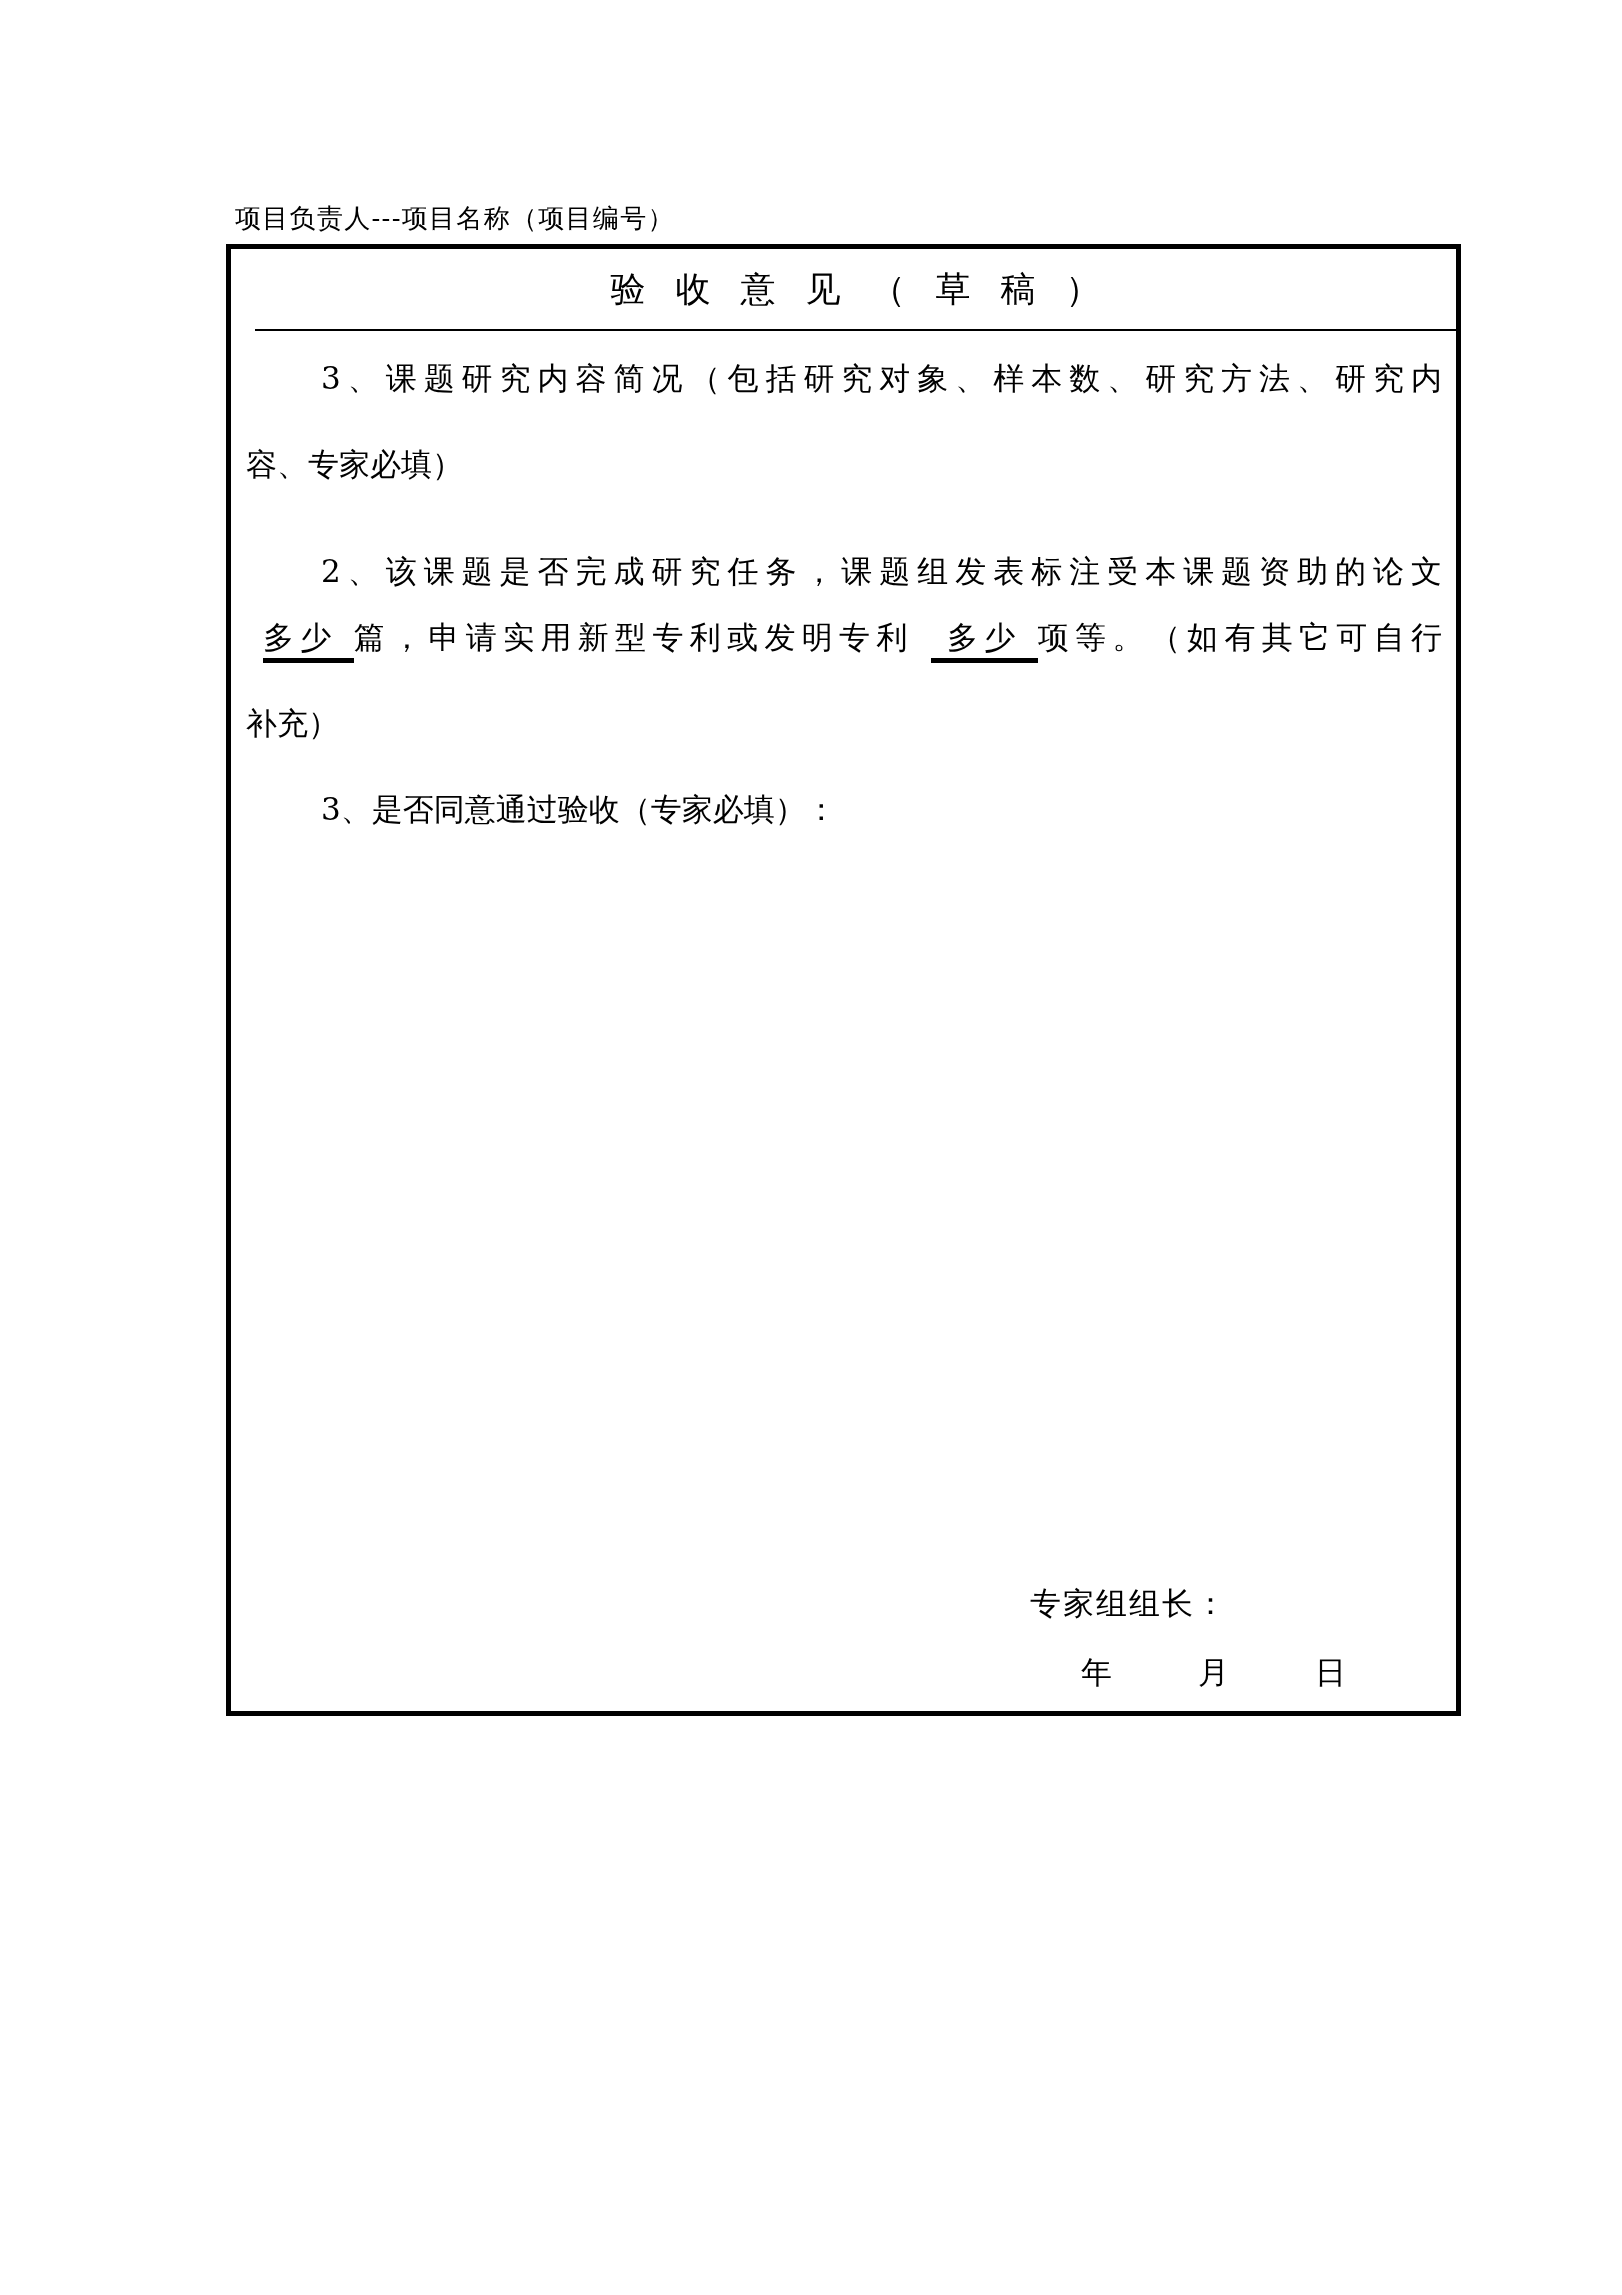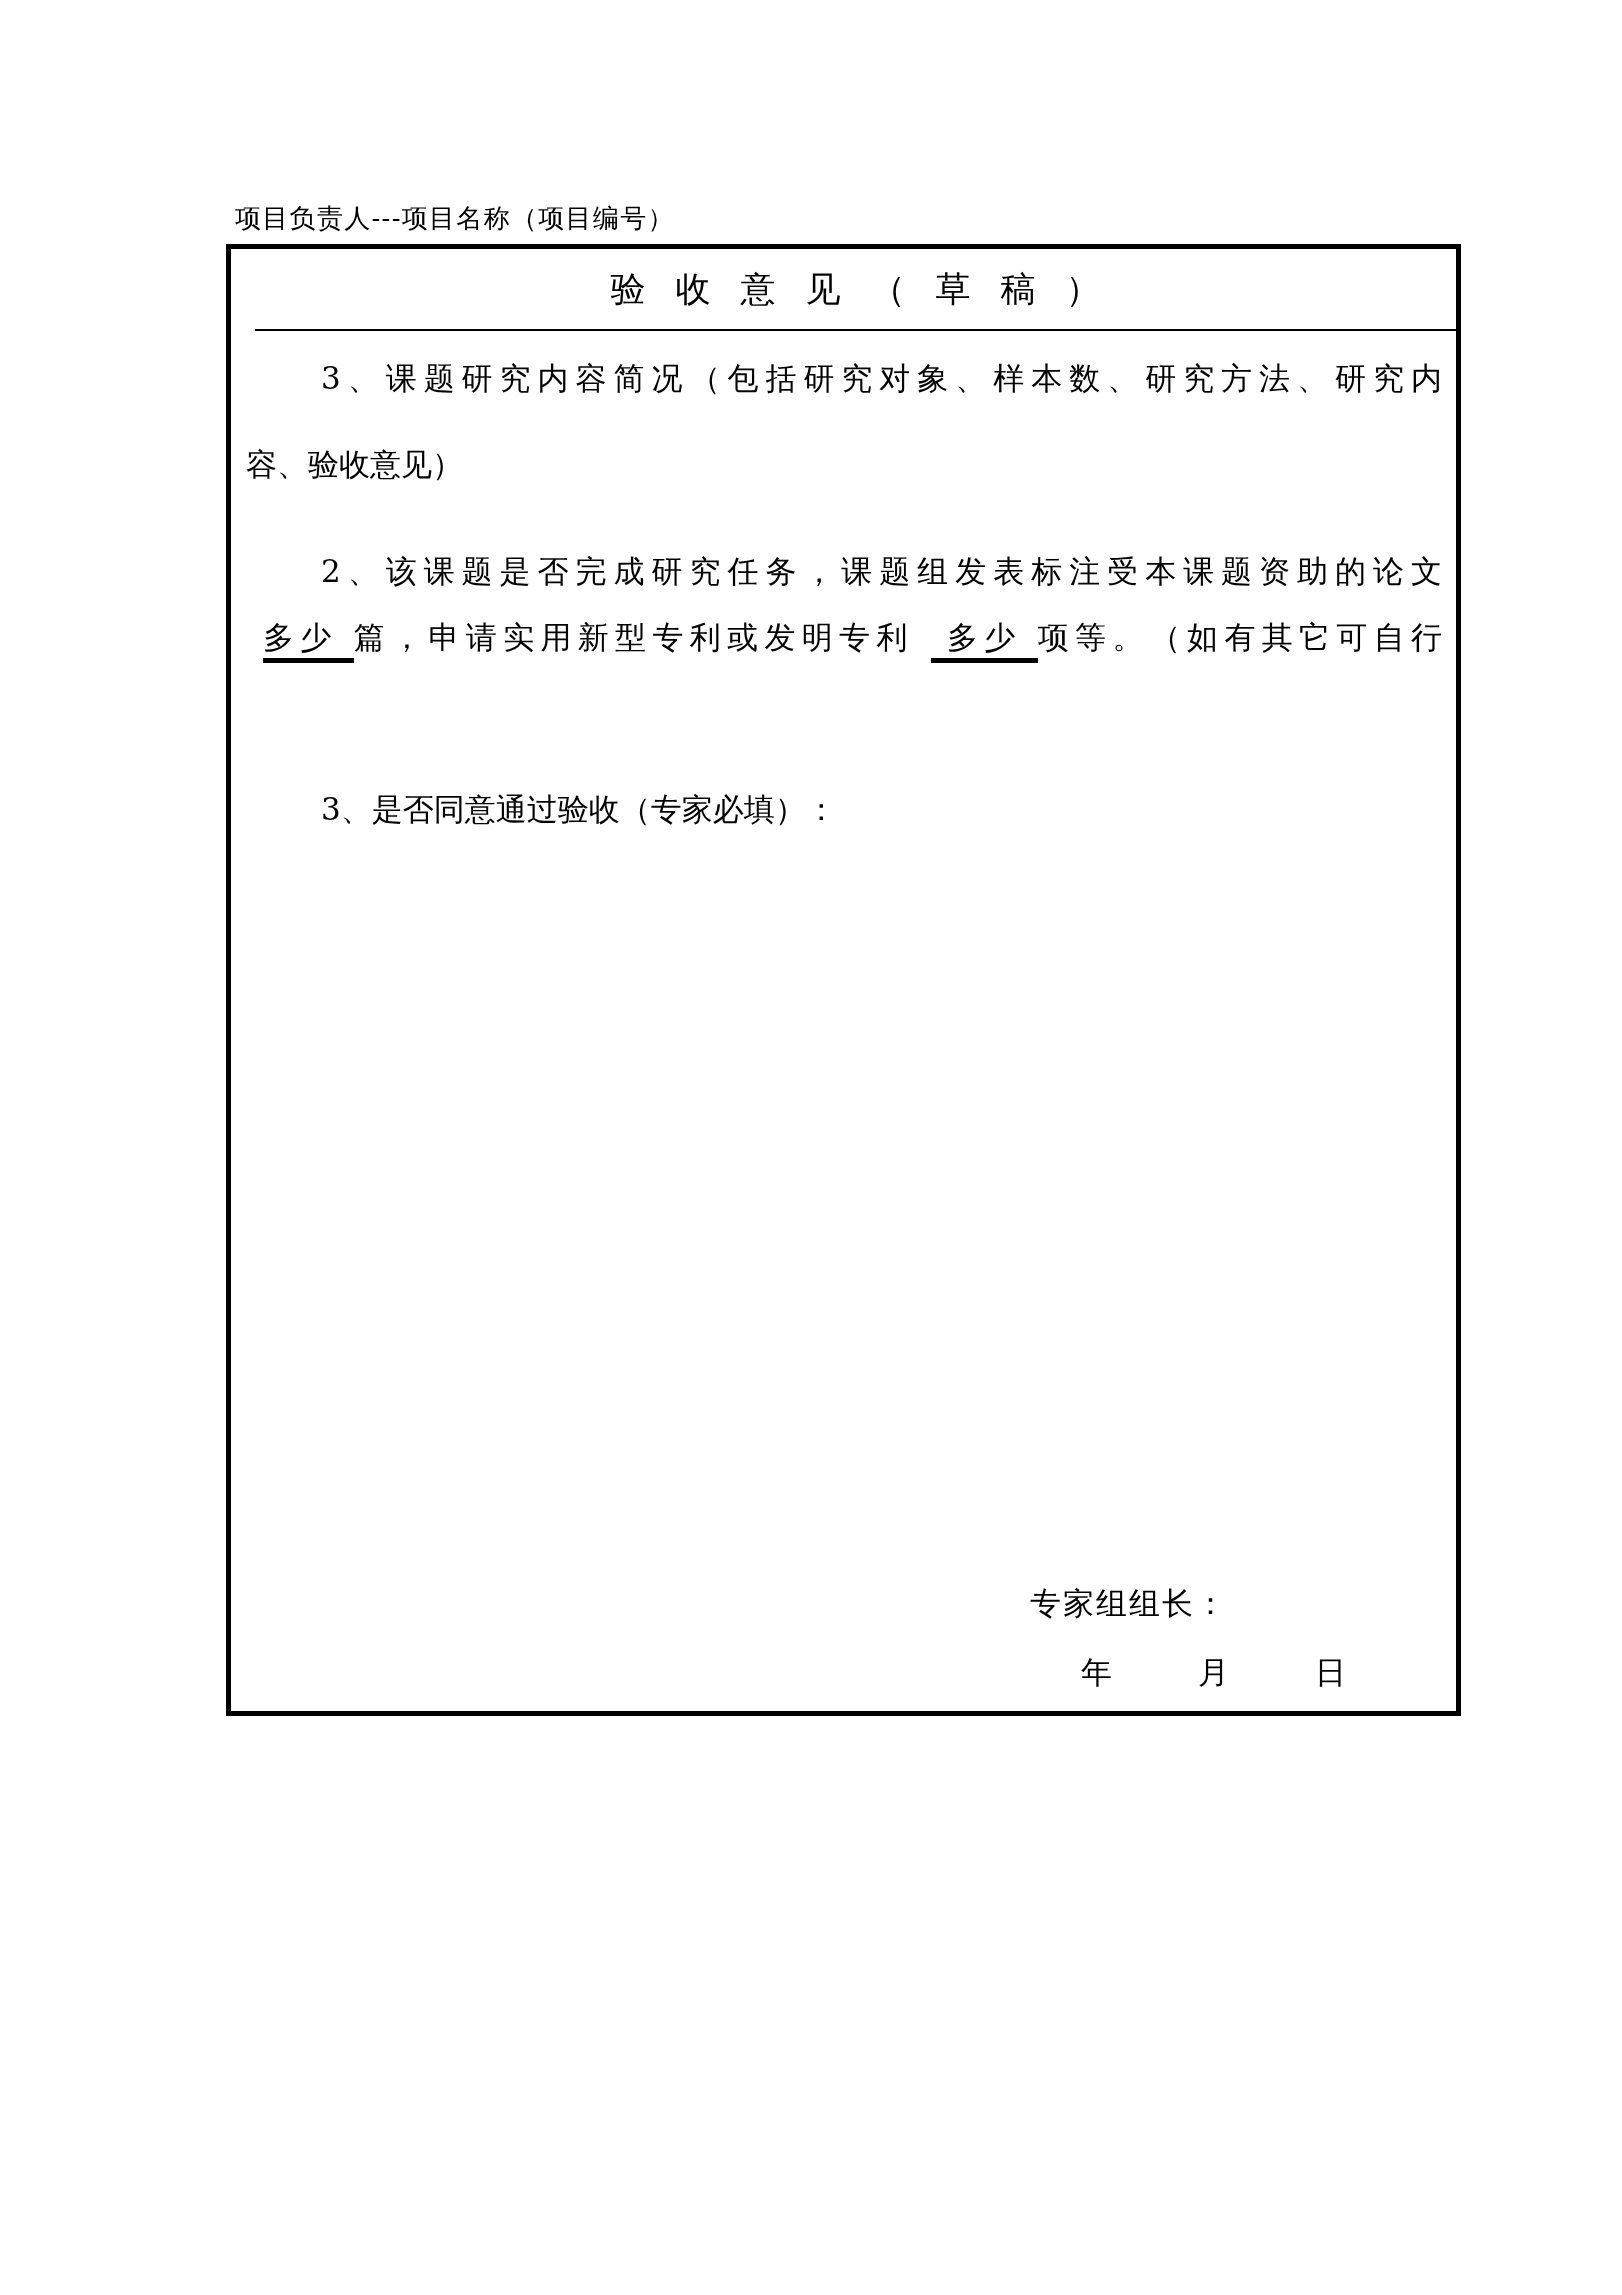--- a/index.html
+++ b/index.html
@@ -102,26 +102,27 @@
   <div class="header-label">项目负责人---项目名称（项目编号）</div>
 
   <div class="box">
     <div class="title-row">
       <span class="title-text">验收意见（草稿）</span>
     </div>
   </div>
 
   <div class="bline t1 jfull indent">3、课题研究内容简况（包括研究对象、样本数、研究方法、研究内</div>
 
-  <div class="bline t2">容、验收意见）</div>
+  <div class="bline t2">容、专家必填）</div>
 
   <div class="bline t3 jfull indent">2、该课题是否完成研究任务，课题组发表标注受本课题资助的论文</div>
 
   <div class="bline t4 jfull"><span class="u">多少 </span><span>篇，申请实用新型专利或发明专利</span><span class="u"> 多少 </span><span>项等。（如有其它可自行</span></div>
 
+  <div class="bline t5">补充）</div>
 
   <div class="bline t6 indent">3、是否同意通过验收（专家必填）：</div>
 
 
   <div class="signature-label">专家组组长：</div>
 
   <div class="date-row">
     <span>年</span>
     <span>月</span>
     <span>日</span>

